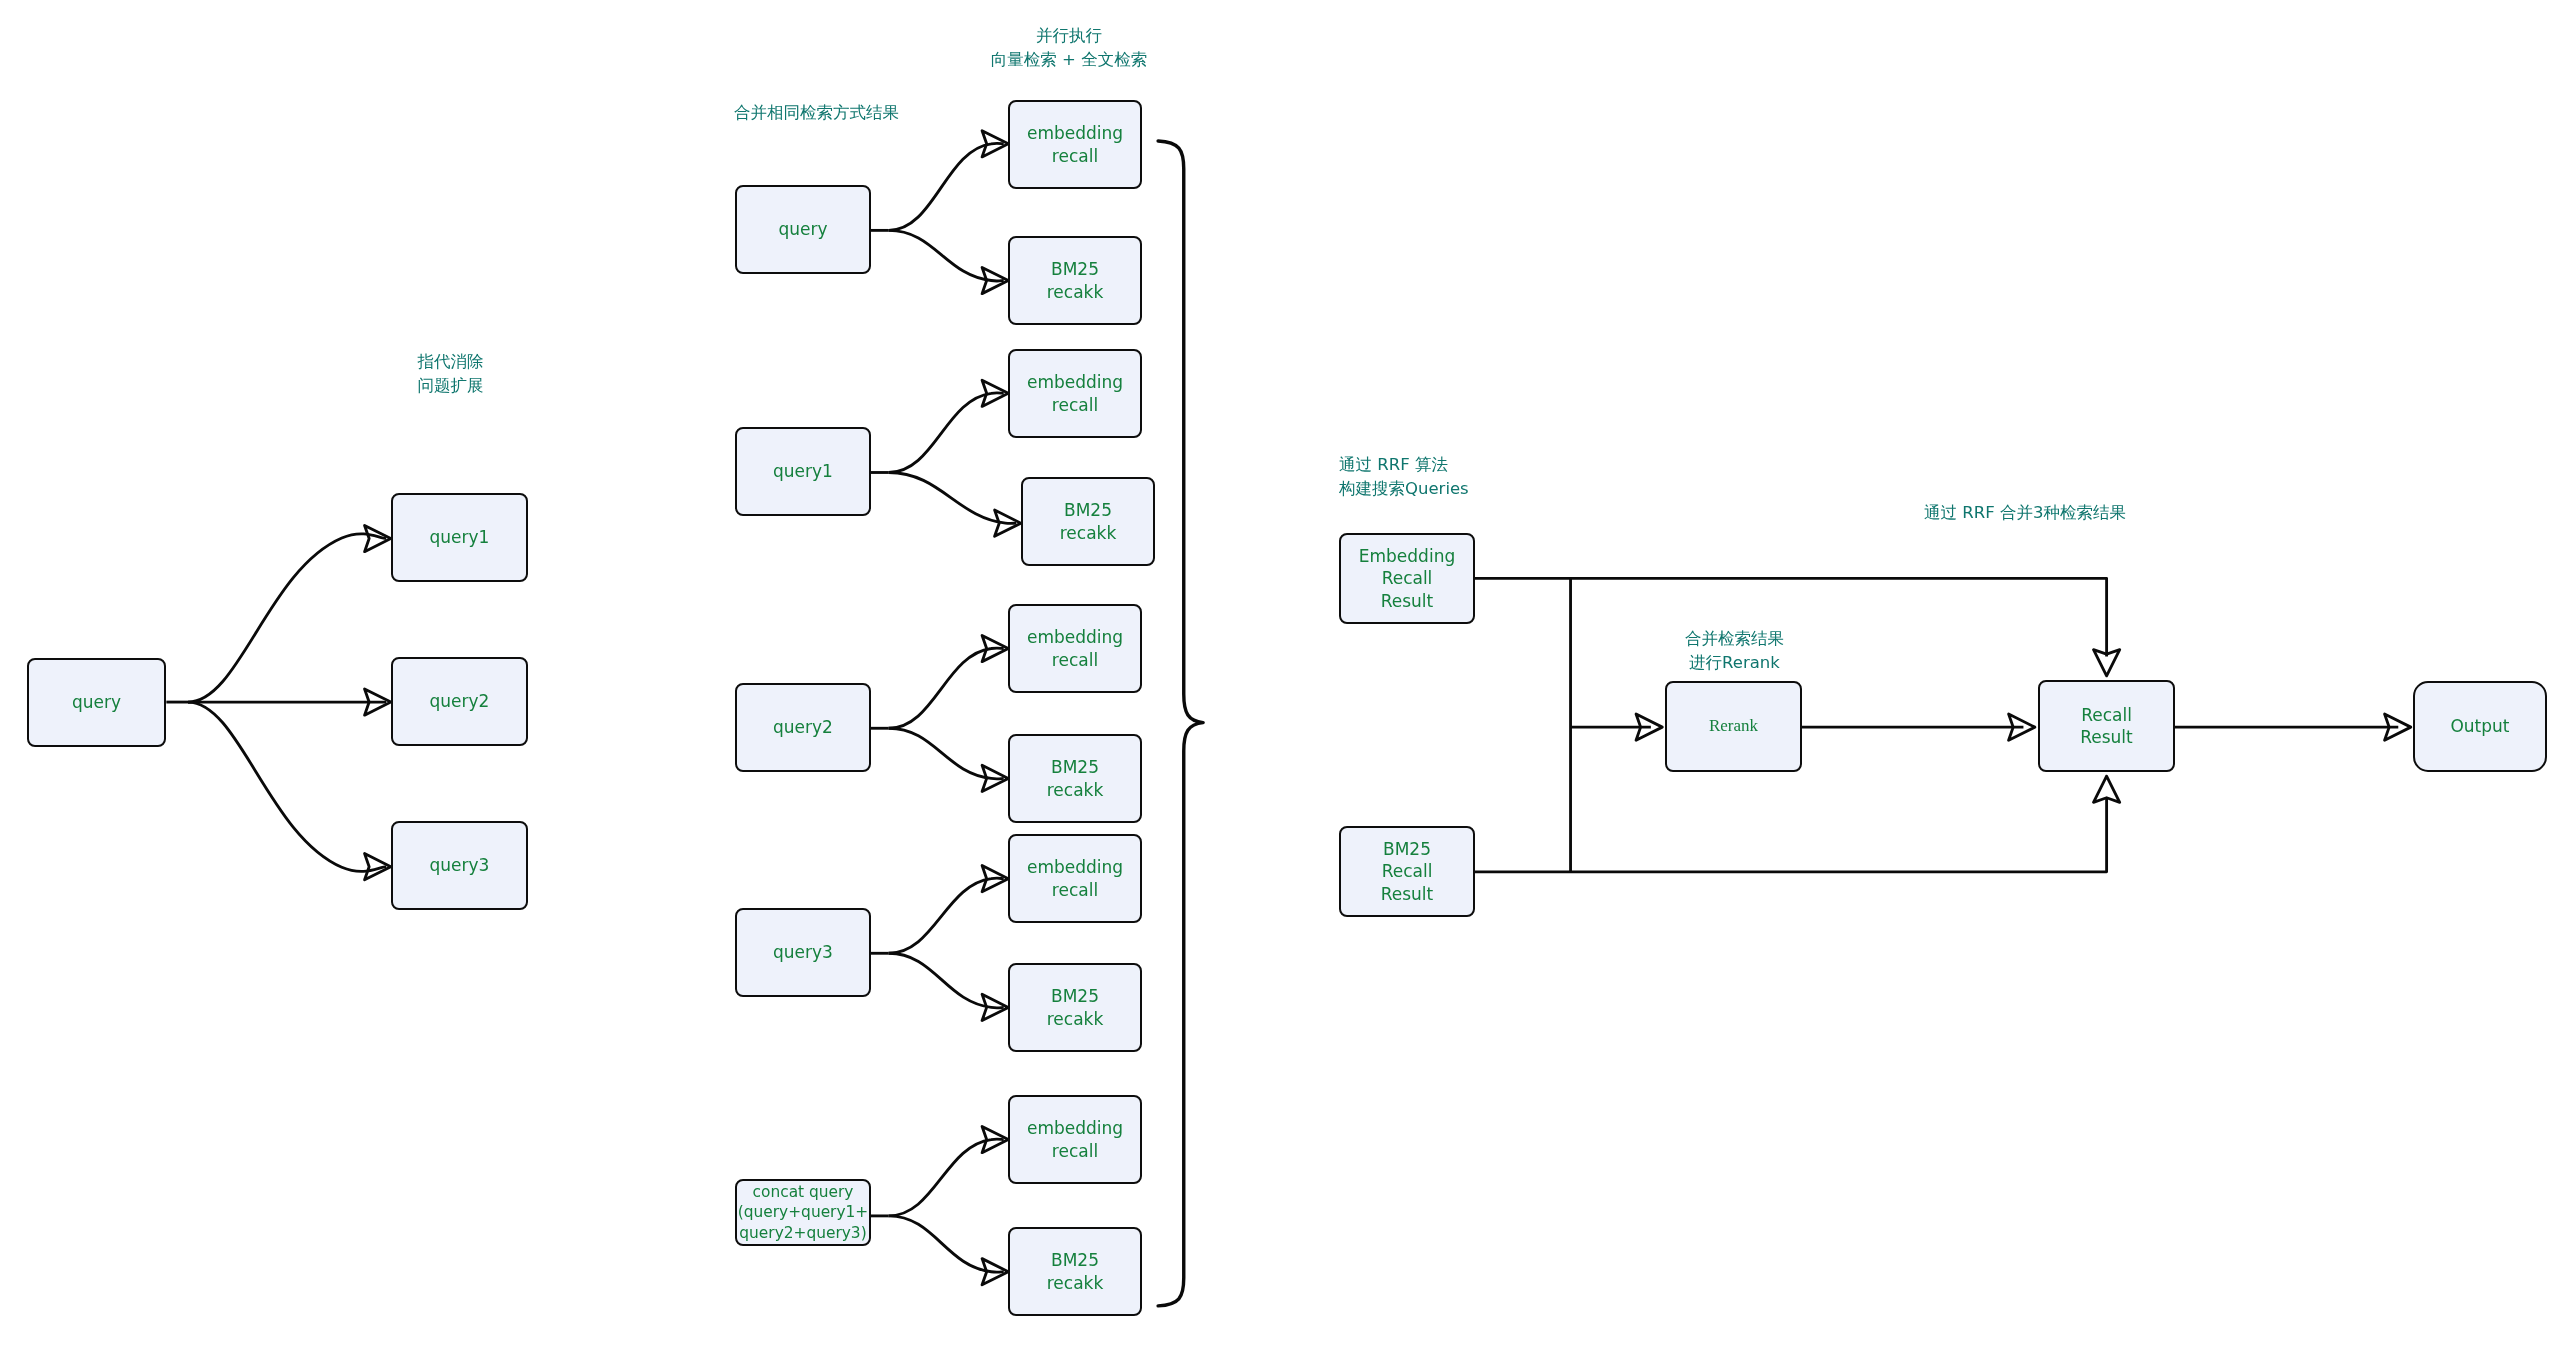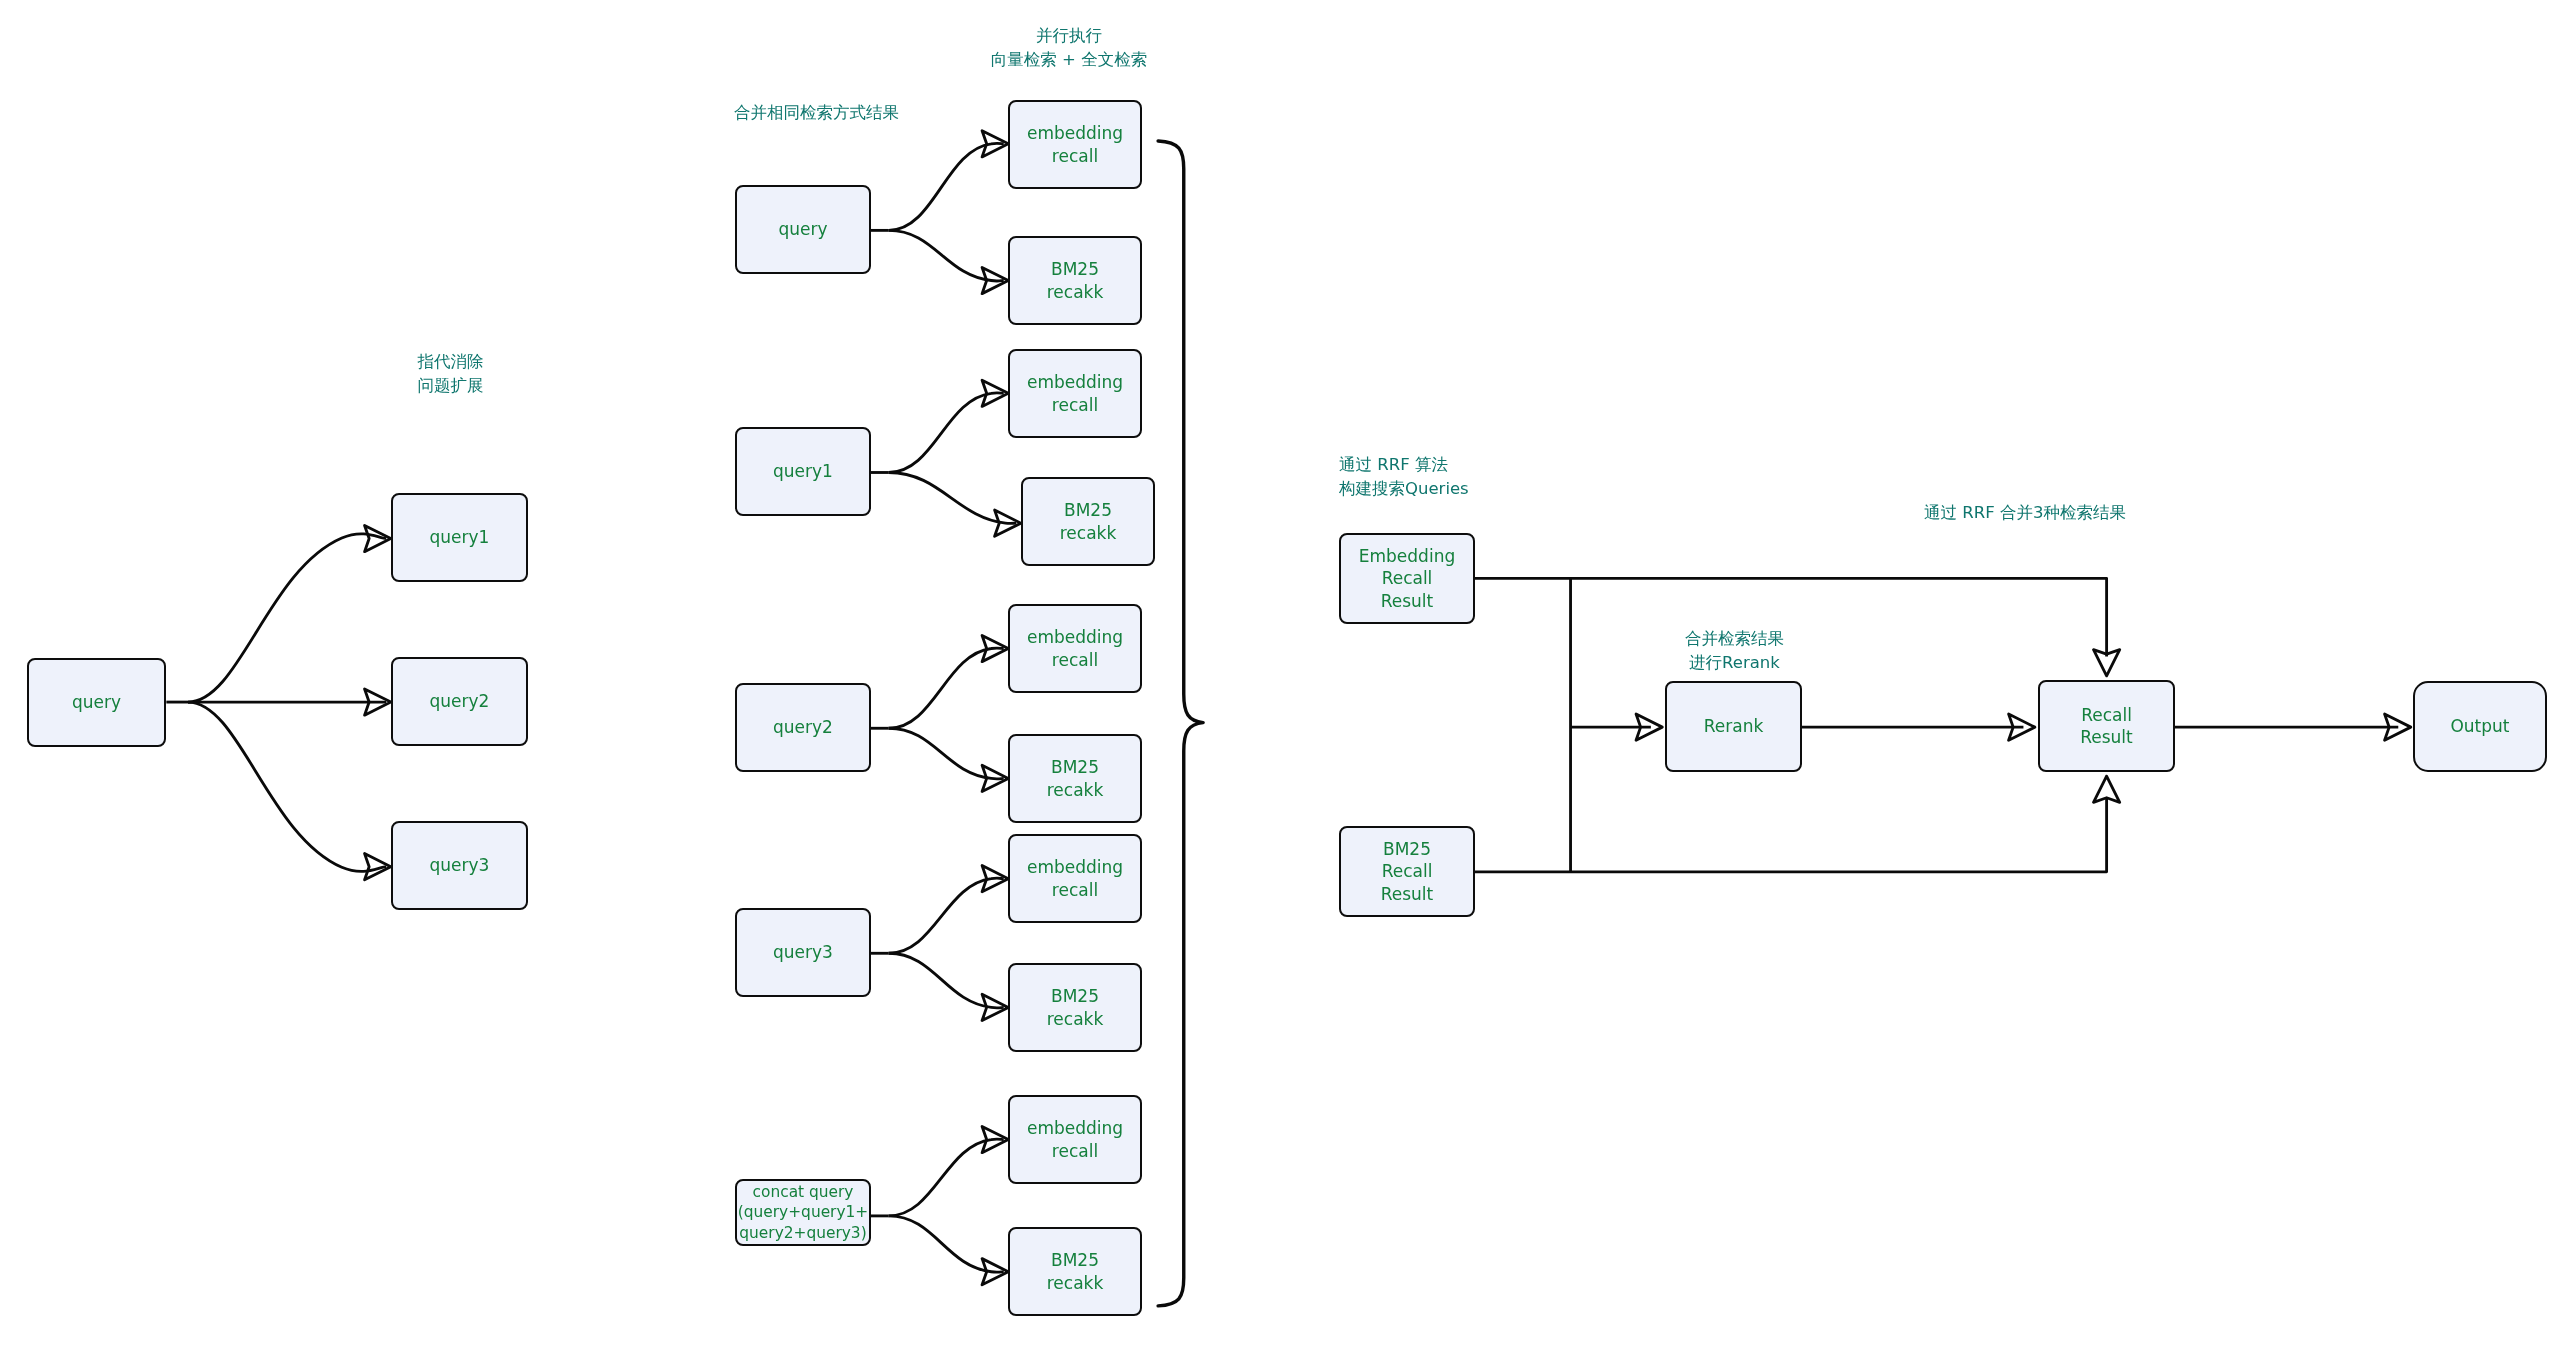--- a/index.html
+++ b/index.html
@@ -203,21 +203,21 @@
 recakk</div>
 
   <div class="node" style="left:1339px; top:533px; width:136px; height:91px;">Embedding
 Recall
 Result</div>
 
   <div class="node" style="left:1339px; top:826px; width:136px; height:91px;">BM25
 Recall
 Result</div>
 
-  <div class="node" style="left:1665px; top:681px; width:137px; height:91px;">Rerank</div>
+  <div class="node" style="left:1665px; top:681px; width:137px; height:91px;font-family:Liberation Serif, serif;">Rerank</div>
 
   <div class="node" style="left:2038px; top:680px; width:137px; height:92px;">Recall
 Result</div>
 
   <div class="node" style="left:2413px; top:681px; width:134px; height:91px;border-radius:15px;">Output</div>
 
 </div>
 
 
 </body></html>

